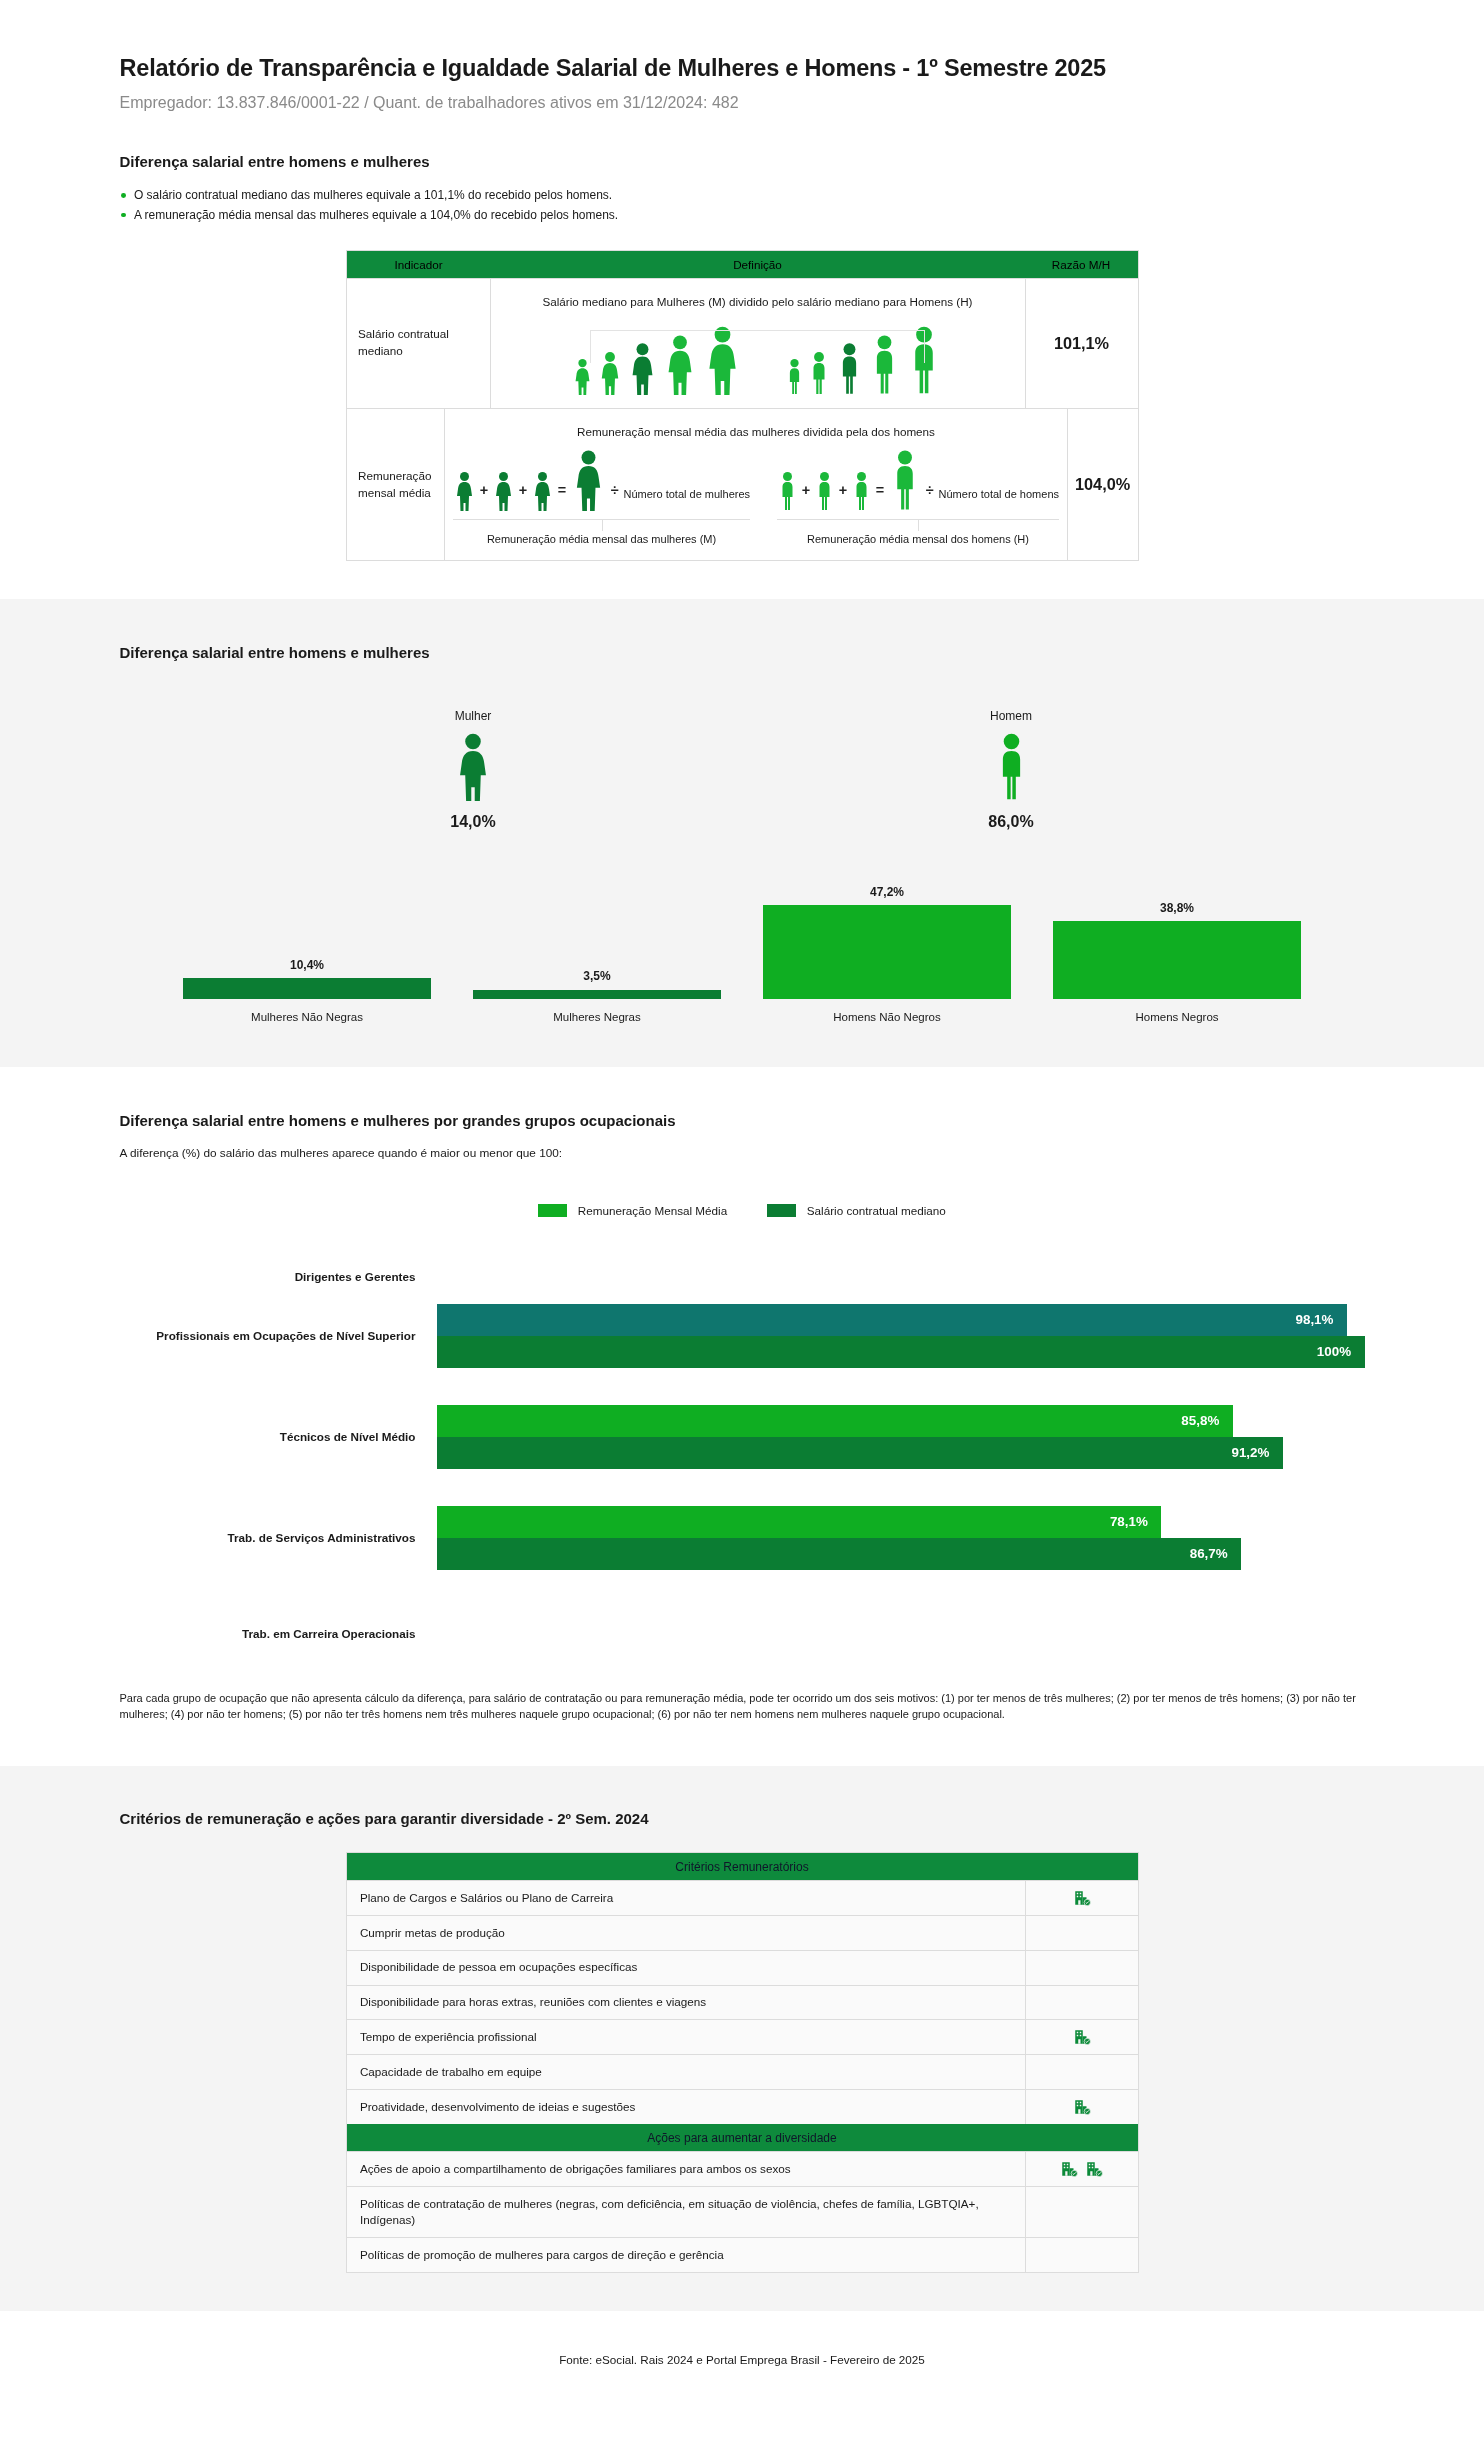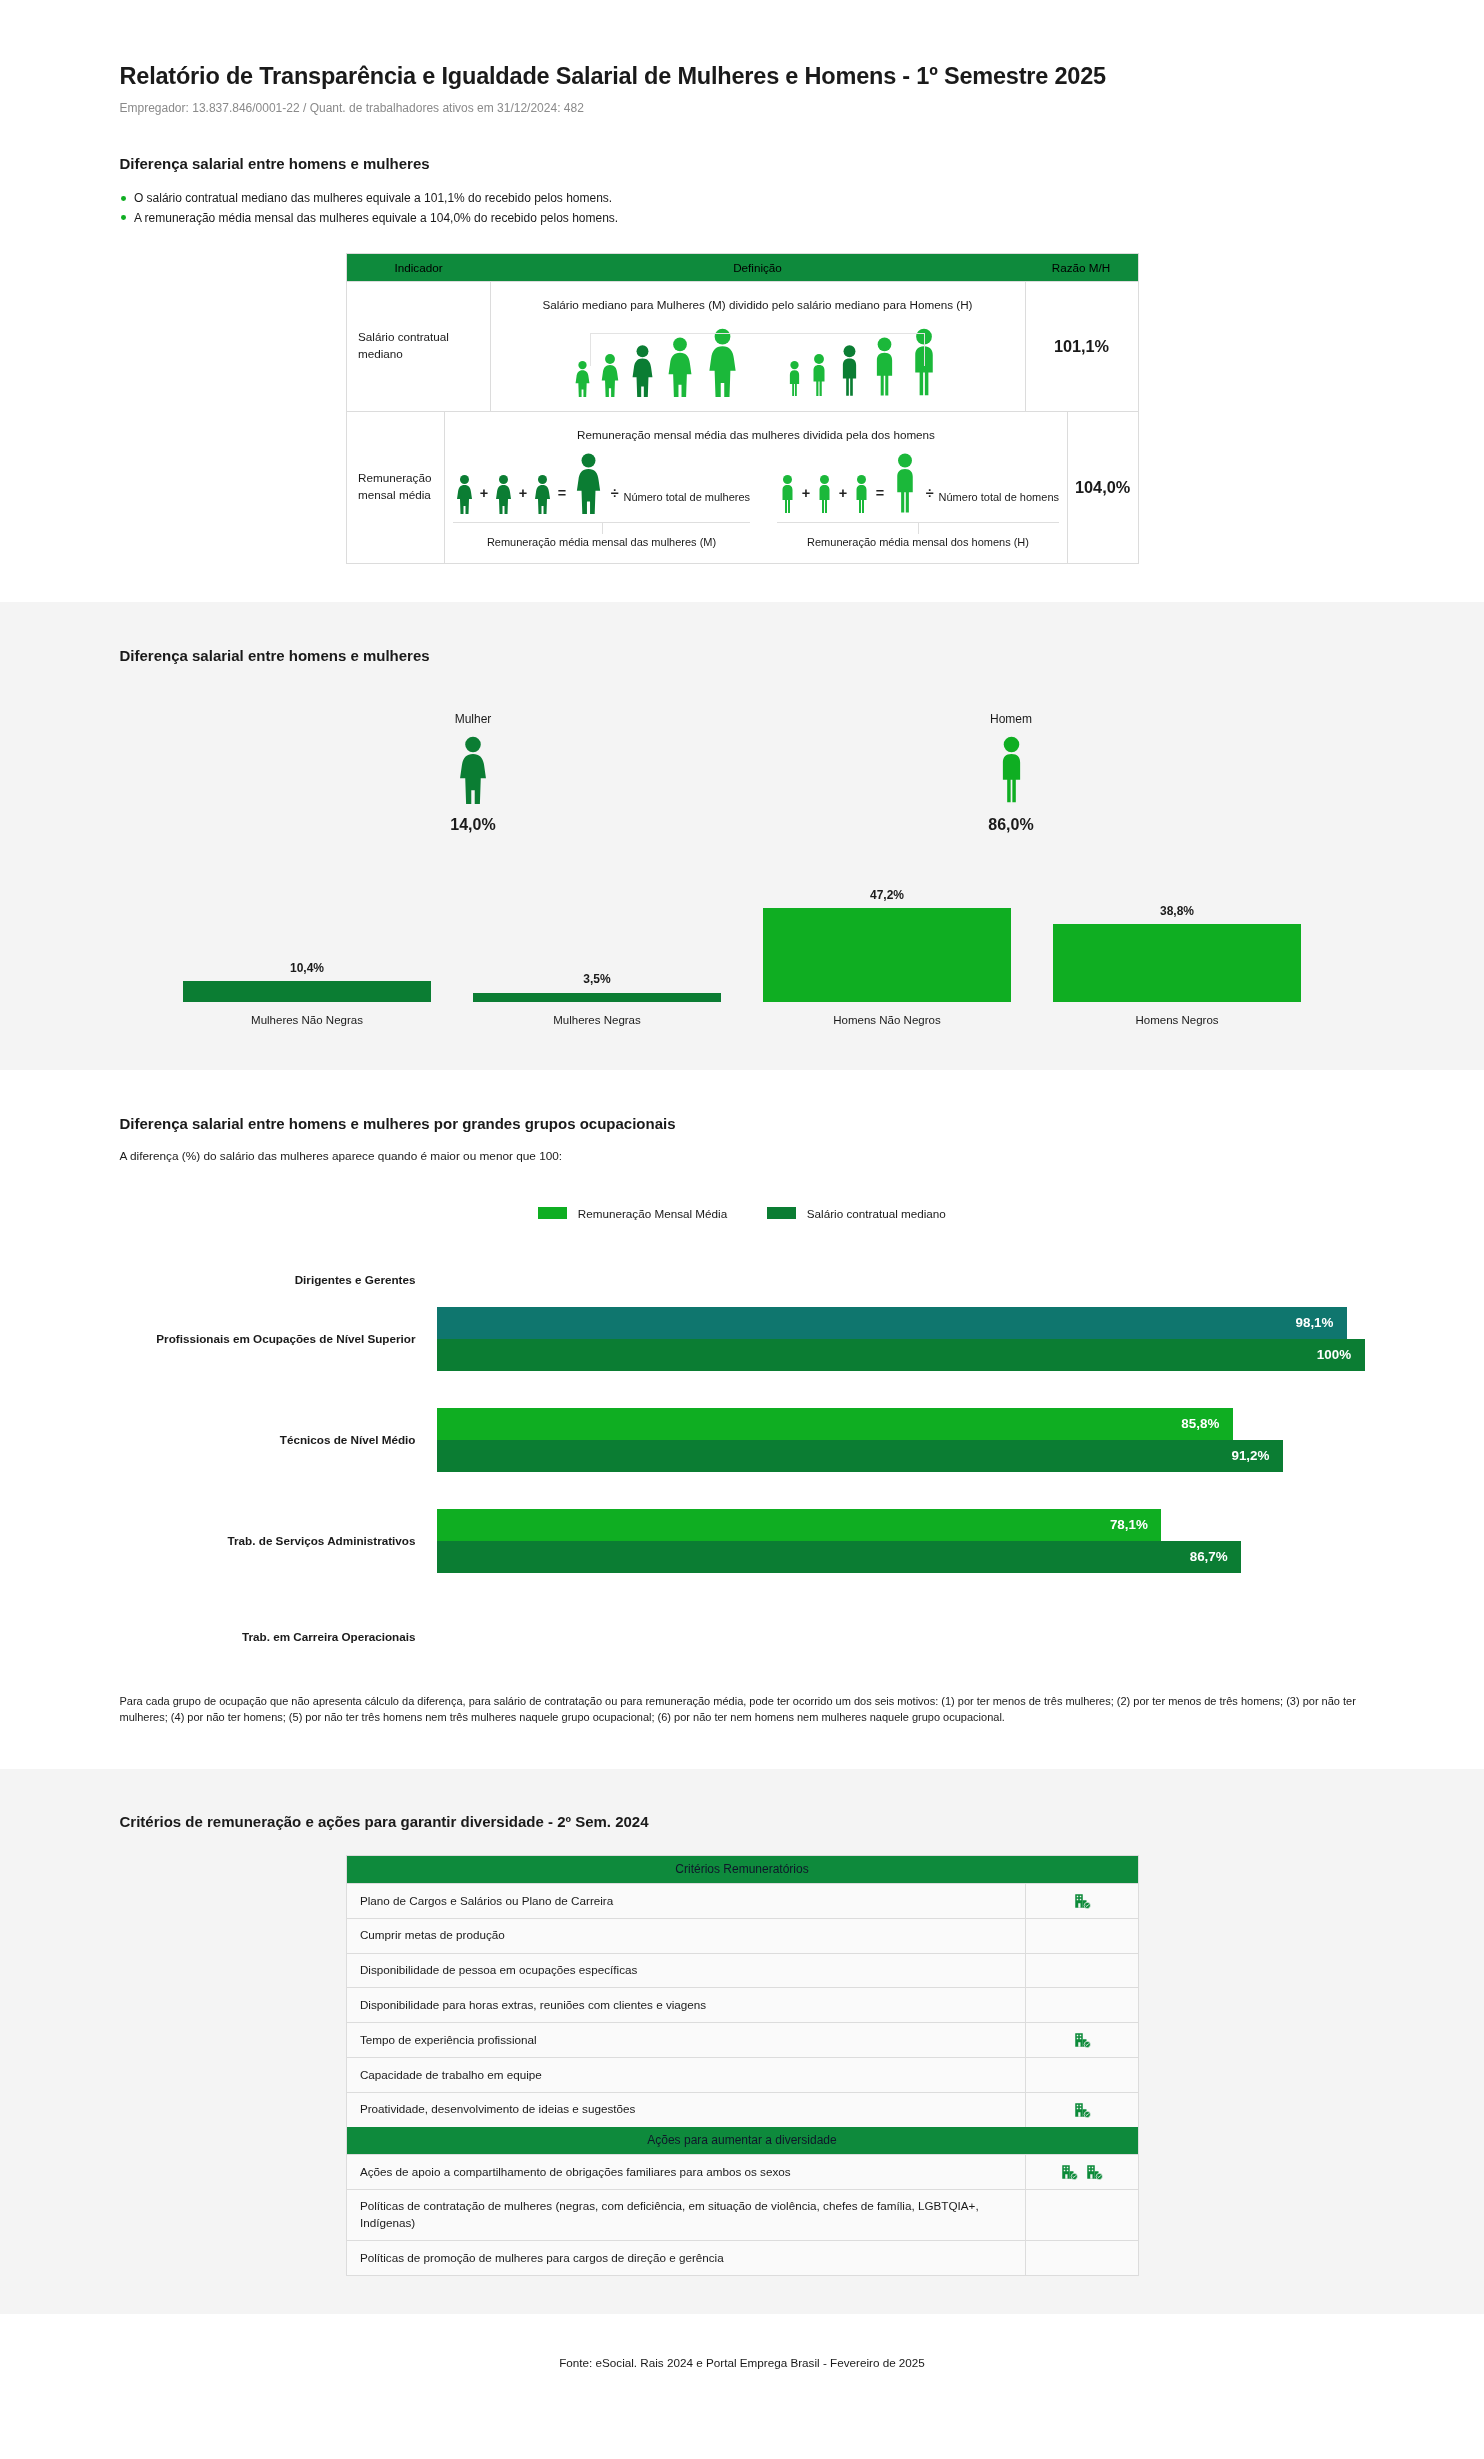--- a/index.html
+++ b/index.html
@@ -15,35 +15,35 @@
   }
   *{box-sizing:border-box;}
   html,body{margin:0;padding:0;}
   body{
     width:1484px;
     background:var(--page-bg);
     font-family:"Liberation Sans","DejaVu Sans",sans-serif;
     color:var(--text);
     -webkit-font-smoothing:antialiased;
   }
-  .page{width:1484px;margin:12px auto;position:relative;}
+  .page{width:1484px;margin:4px auto;position:relative;}
 
   
   .band{width:100%;padding:0;}
   .band.shaded{background:var(--band-bg);}
   .inner{width:1287px;margin:0 auto;padding-left:21px;padding-right:21px;}
 
   
   .hdr{padding-top:50px;padding-bottom:0;}
   .doc-title{
     font-size:23.5px;font-weight:bold;letter-spacing:-0.2px;
     margin:0 0 10.6px 0;line-height:1.2;
   }
   .doc-sub{
-    font-size:12px;color:var(--muted);margin:0 0 38px 0;line-height:1.3;
+    font-size:16px;color:var(--muted);margin:0 0 38px 0;line-height:1.3;
   }
 
   .sec-title{
     font-size:15px;font-weight:bold;margin:0 0 15.4px 0;line-height:1.3;
   }
 
   .bullets{list-style:none;margin:0 0 25px 0;padding:0;}
   .bullets li{
     position:relative;padding-left:14.4px;font-size:12px;line-height:1.62;
   }

